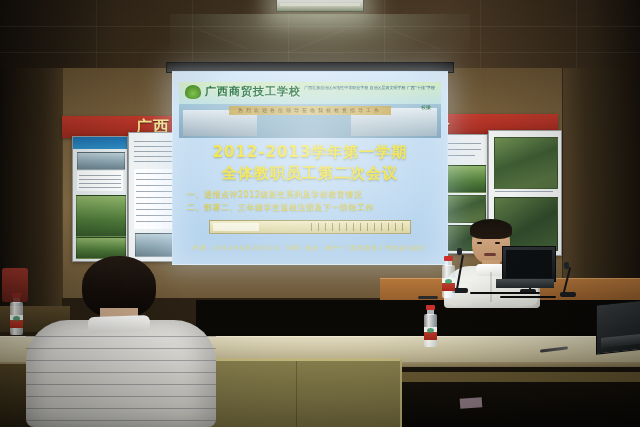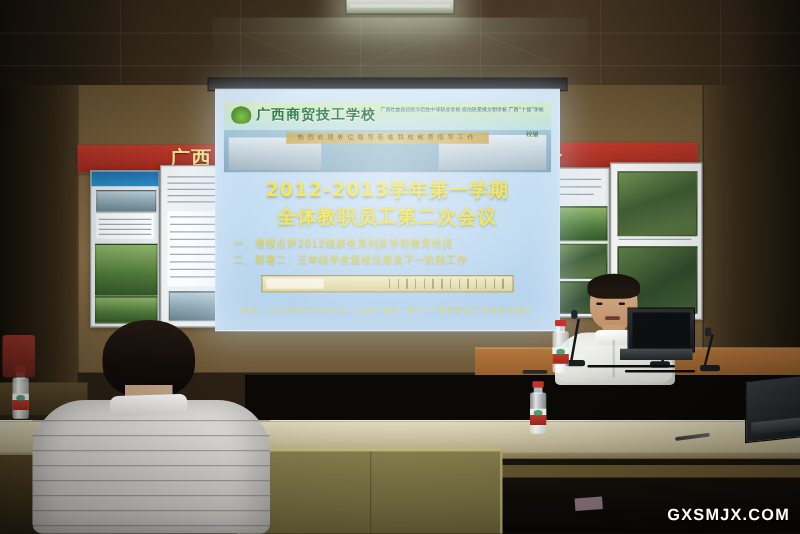--- a/index.html
+++ b/index.html
@@ -446,14 +446,13 @@
       <div class="stripe" style="top:64px"></div>
       <div class="stripe" style="top:76px"></div>
       <div class="stripe" style="top:88px"></div>
       <div class="stripe" style="top:100px"></div>
     </div>
     <div class="pfg-collar"></div>
   </div>
 
   <div class="vignette"></div>
 
-  <div class="watermark">GXSMJX.COM</div>
 </div>
 
 </body></html>

